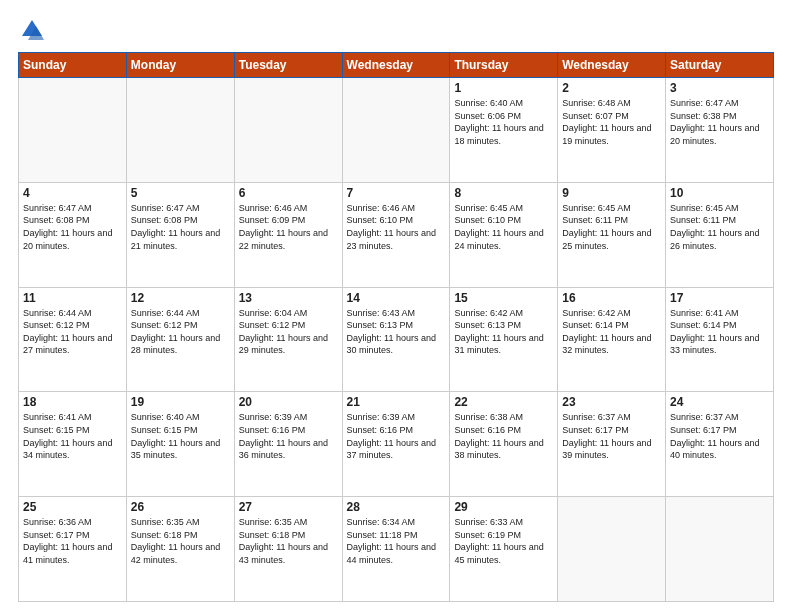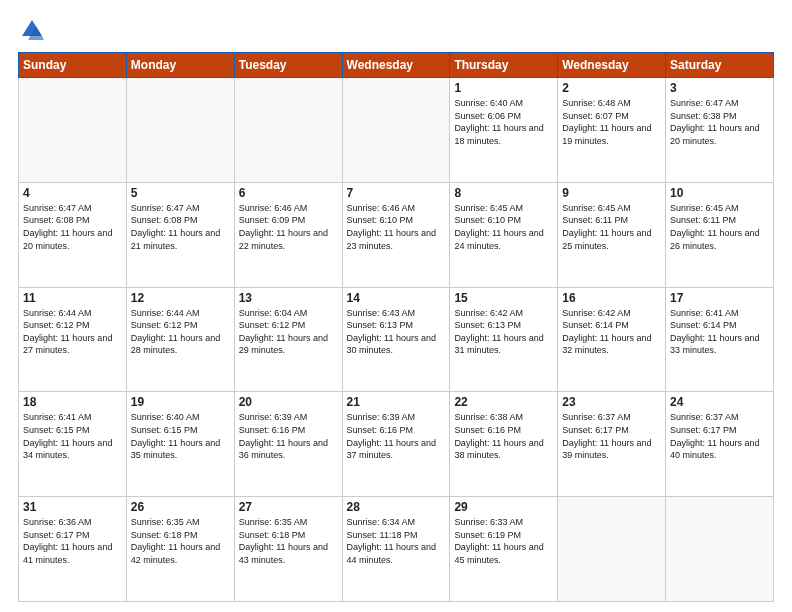--- a/index.html
+++ b/index.html
@@ -276,21 +276,21 @@
           </td>
           <td>
             <span class="day-num">24</span>
             <div class="day-info">Sunrise: 6:37 AM
 Sunset: 6:17 PM
 Daylight: 11 hours and 40 minutes.</div>
           </td>
         </tr>
         <tr>
           <td>
-            <span class="day-num">31</span>
+            <span class="day-num">25</span>
             <div class="day-info">Sunrise: 6:36 AM
 Sunset: 6:17 PM
 Daylight: 11 hours and 41 minutes.</div>
           </td>
           <td>
             <span class="day-num">26</span>
             <div class="day-info">Sunrise: 6:35 AM
 Sunset: 6:18 PM
 Daylight: 11 hours and 42 minutes.</div>
           </td>

